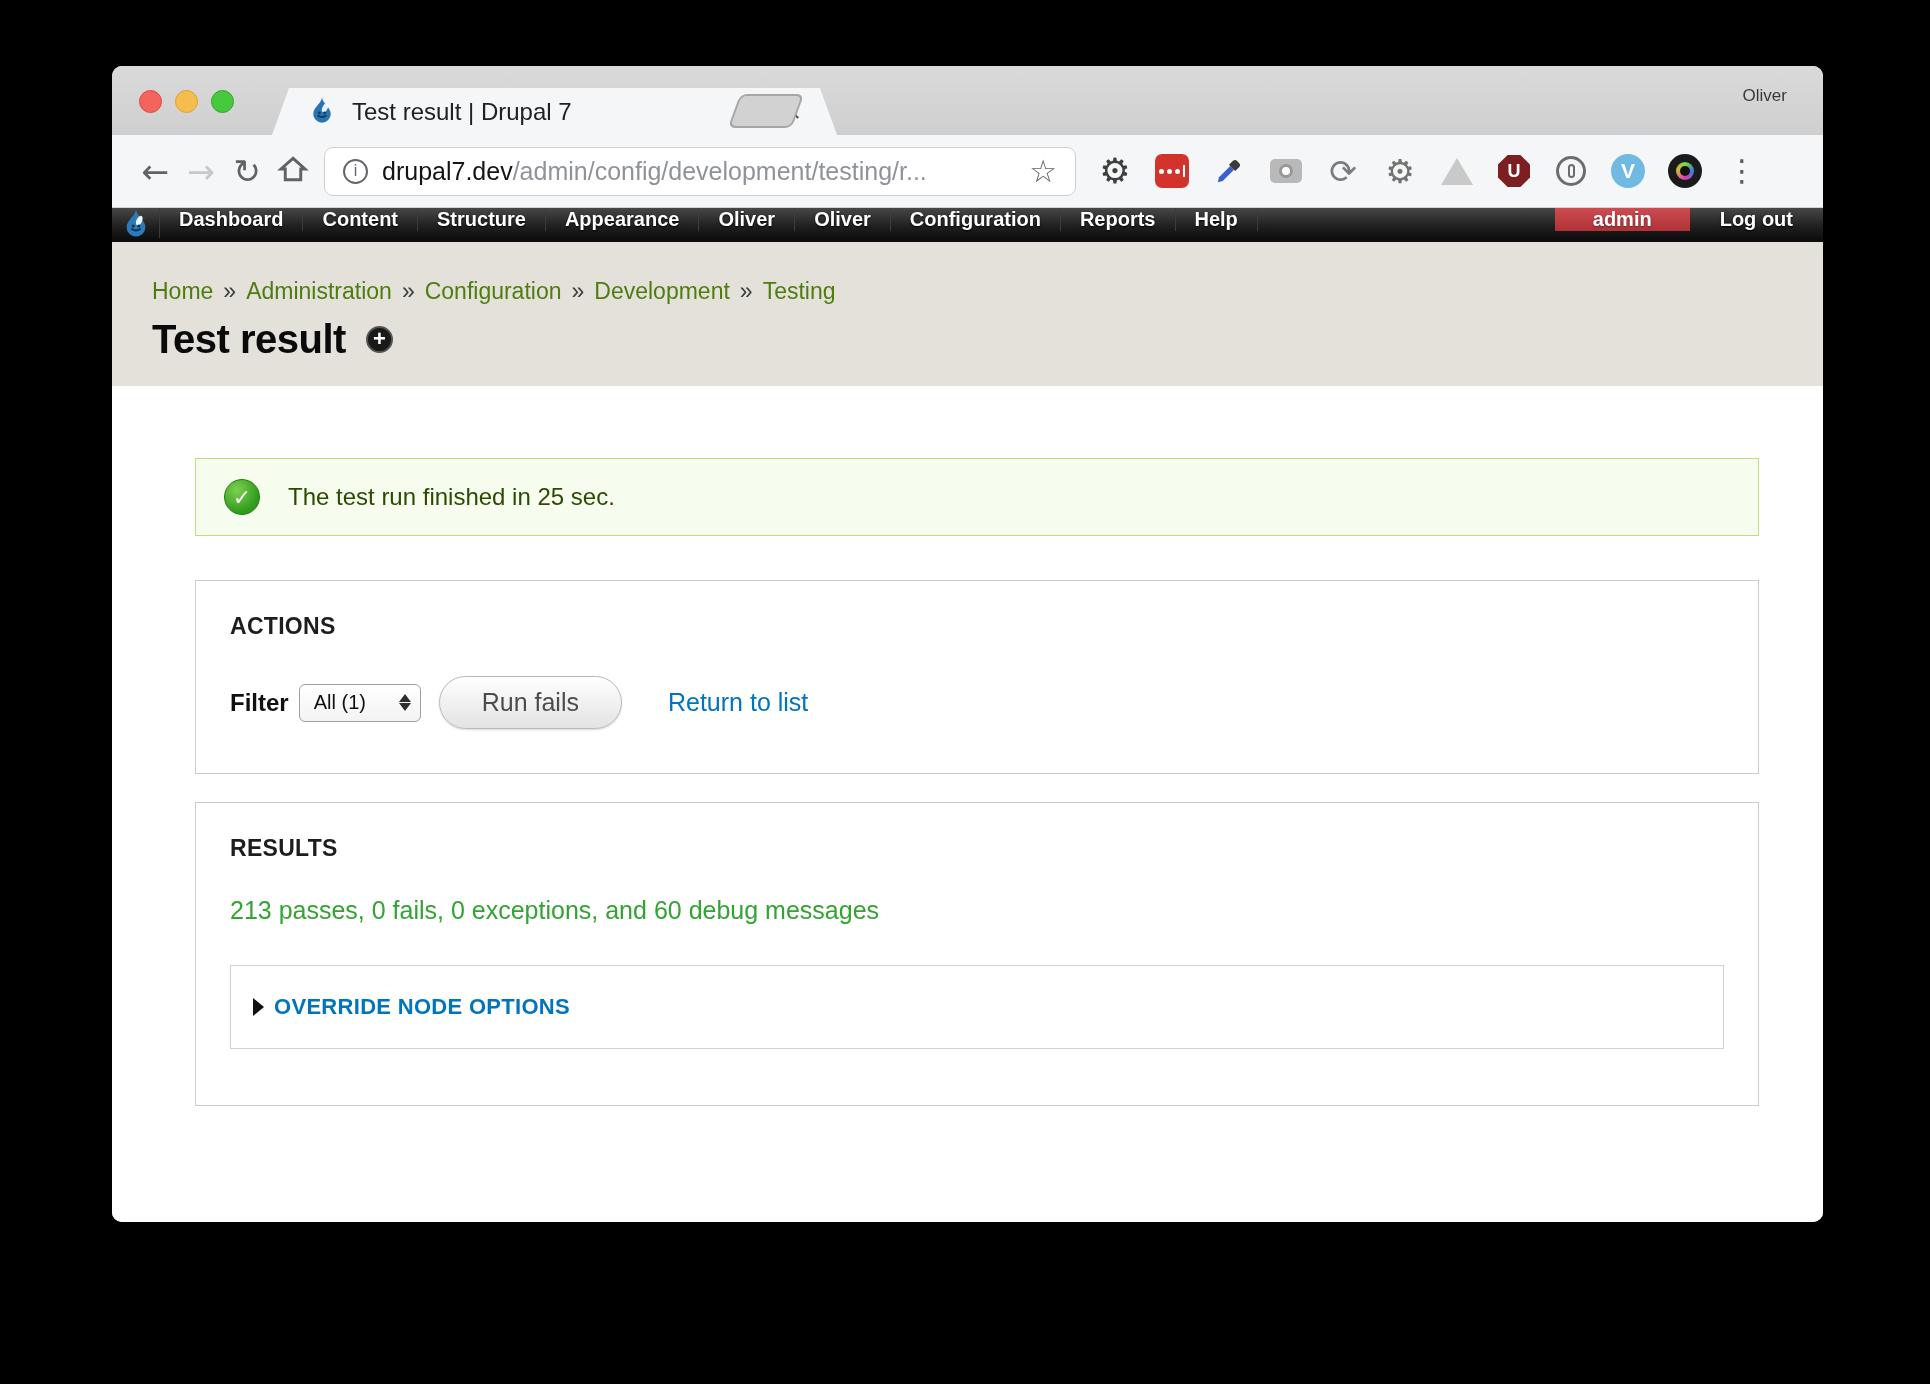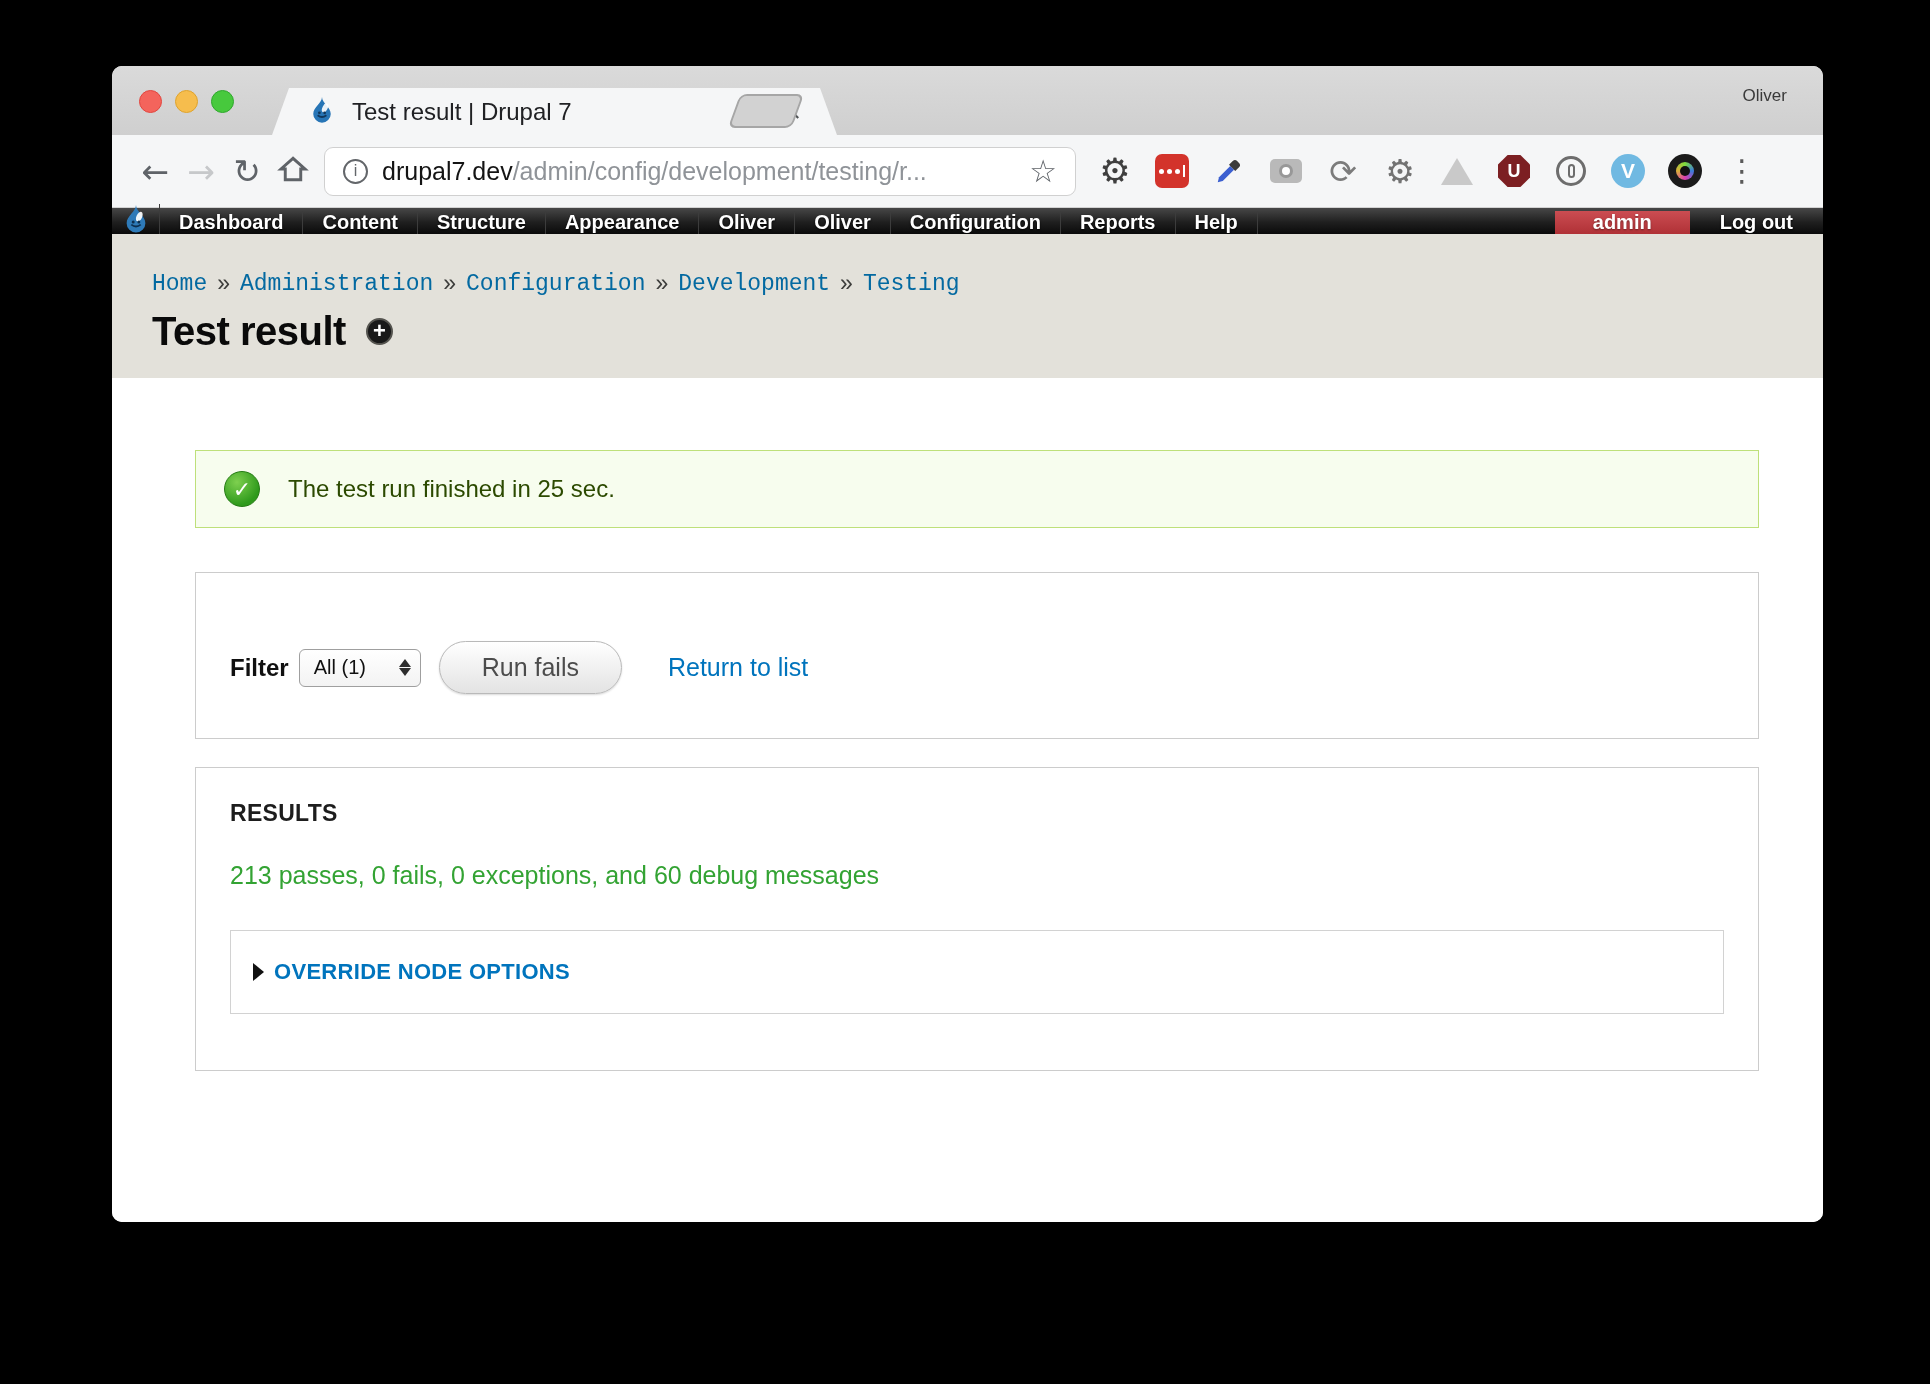--- a/index.html
+++ b/index.html
@@ -59,34 +59,34 @@
   .onepass-key { width:7px; height:14px; border:2px solid #6d6d6d; border-radius:4px; }
   .vimeo { width:34px; height:34px; border-radius:50%; background:#70b9e2; color:#fff; font-weight:bold;
            font-size:21px; display:flex; align-items:center; justify-content:center; }
   .lens-outer { width:34px; height:34px; border-radius:50%; background:#1b1b1b; display:flex; align-items:center; justify-content:center; }
   .lens-ring { width:18px; height:18px; border-radius:50%;
                background:conic-gradient(#7cdc3b,#3b7bdc,#dc3bb0,#dcae3b,#7cdc3b); display:flex; align-items:center; justify-content:center; }
   .lens-core { width:10px; height:10px; border-radius:50%; background:#111; }
   .menu-dots { font-size:30px; color:#5a5a5a; line-height:1; }
 
   
-  .drupal-toolbar { height:26px; flex:none; background:linear-gradient(#474747,#1f1f1f 55%,#0a0a0a);
-                    display:flex; align-items:flex-end; color:#fff; }
+  .drupal-toolbar { height:34px; flex:none; background:linear-gradient(#474747,#1f1f1f 55%,#0a0a0a);
+                    display:flex; align-items:flex-start; color:#fff; }
   .dt-logo { width:48px; display:flex; align-items:center; justify-content:center; border-right:1px solid #3c3c3c; }
   .dt-item { display:flex; align-items:center; padding:0 19px; font-size:20px; font-weight:bold;
              border-right:1px solid #3c3c3c; text-shadow:0 1px 2px #000; cursor:default; }
   .dt-right { margin-left:auto; display:flex; align-items:stretch; }
   .dt-admin { display:flex; align-items:center; padding:0 38px; font-size:20px; font-weight:bold;
               background:linear-gradient(#cb4d52,#b03136); text-shadow:0 1px 2px rgba(0,0,0,.4); }
   .dt-logout { display:flex; align-items:center; padding:0 30px; font-size:20px; font-weight:bold; text-shadow:0 1px 2px #000; }
 
   
   .page-header { height:144px; flex:none; background:#e3e1da; padding:36px 0 0 40px; }
   .breadcrumb { font-size:23px; color:#3d3d3b; display:flex; gap:10px; align-items:center; }
-  .breadcrumb a { color:#0369a1; text-decoration:none;font-family:Liberation Mono, monospace; }
+  .breadcrumb a { color:#4d7c0f; text-decoration:none; }
   .title-row { margin-top:12px; display:flex; align-items:center; gap:20px; }
   .page-title { font-size:40px; font-weight:bold; letter-spacing:-0.5px; color:#0a0a0a; }
   .shortcut-add { width:27px; height:27px; border-radius:50%; background:#191919; color:#fff;
                   display:flex; align-items:center; justify-content:center; font-size:22px; font-weight:bold;
                   border:2px solid #55544f; line-height:1; padding-bottom:2px; }
 
   
   .content { flex:1; background:#fff; padding:72px 64px 0 83px; }
   .status-box { border:1px solid #bee07a; background:#f7fdee; padding:20px 28px;
                 display:flex; align-items:center; gap:28px; }
@@ -261,20 +261,21 @@
   </div>
 
   <div class="content">
 
     <div class="status-box">
       <span class="check-icon glyph">✓</span>
       <span class="status-text">The test run finished in 25 sec.</span>
     </div>
 
     <div class="fieldset-box actions">
+      <div class="fs-heading">ACTIONS</div>
       <div class="actions-row">
         <span class="filter-label">Filter</span>
         <span class="filter-select">
           <span class="filter-value">All (1)</span>
           <span class="spin-arrows">
               <span class="tri-up"></span>
               <span class="tri-down"></span>
             </span>
         </span>
         <button class="run-btn">Run fails</button>

